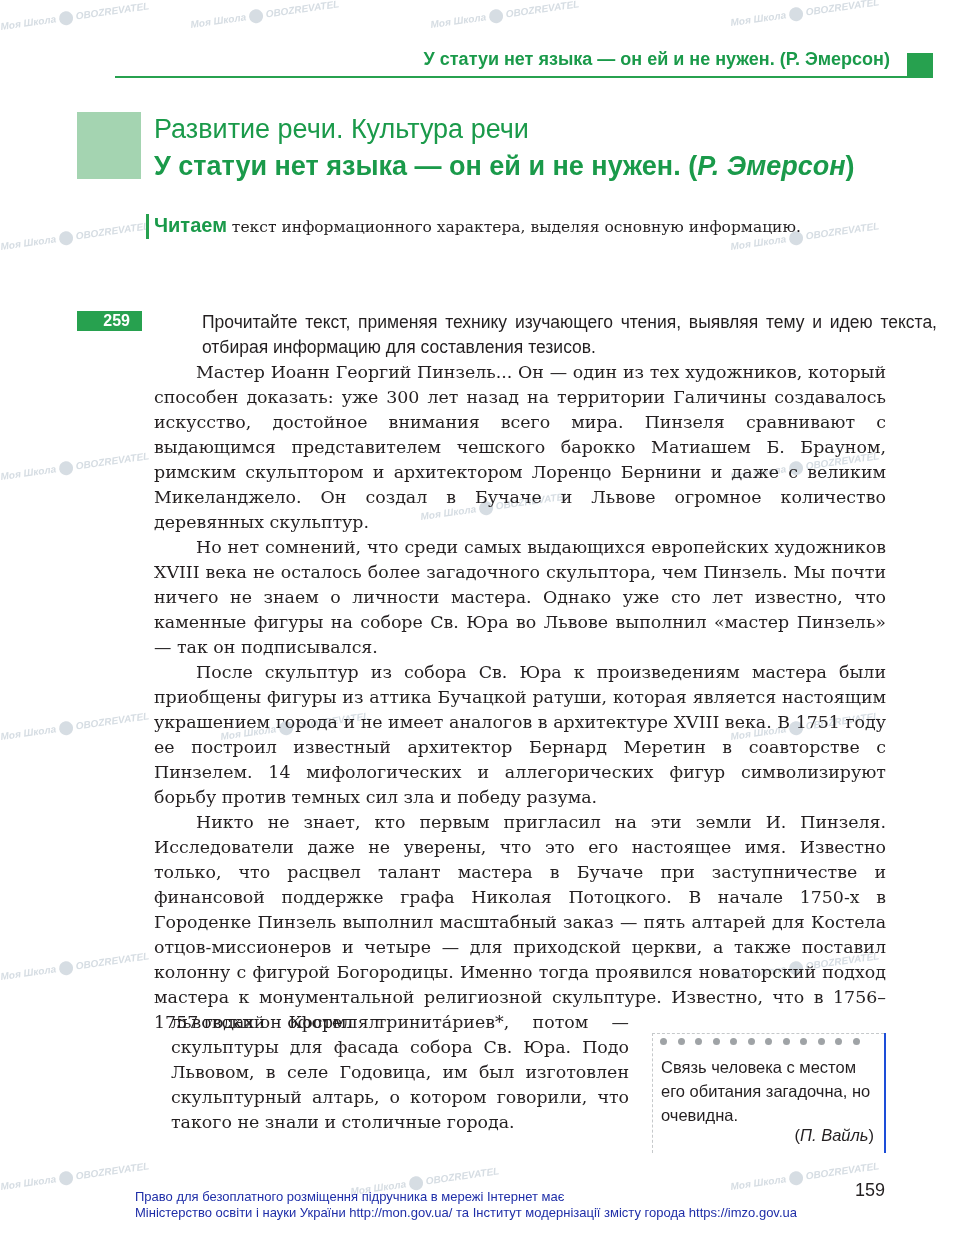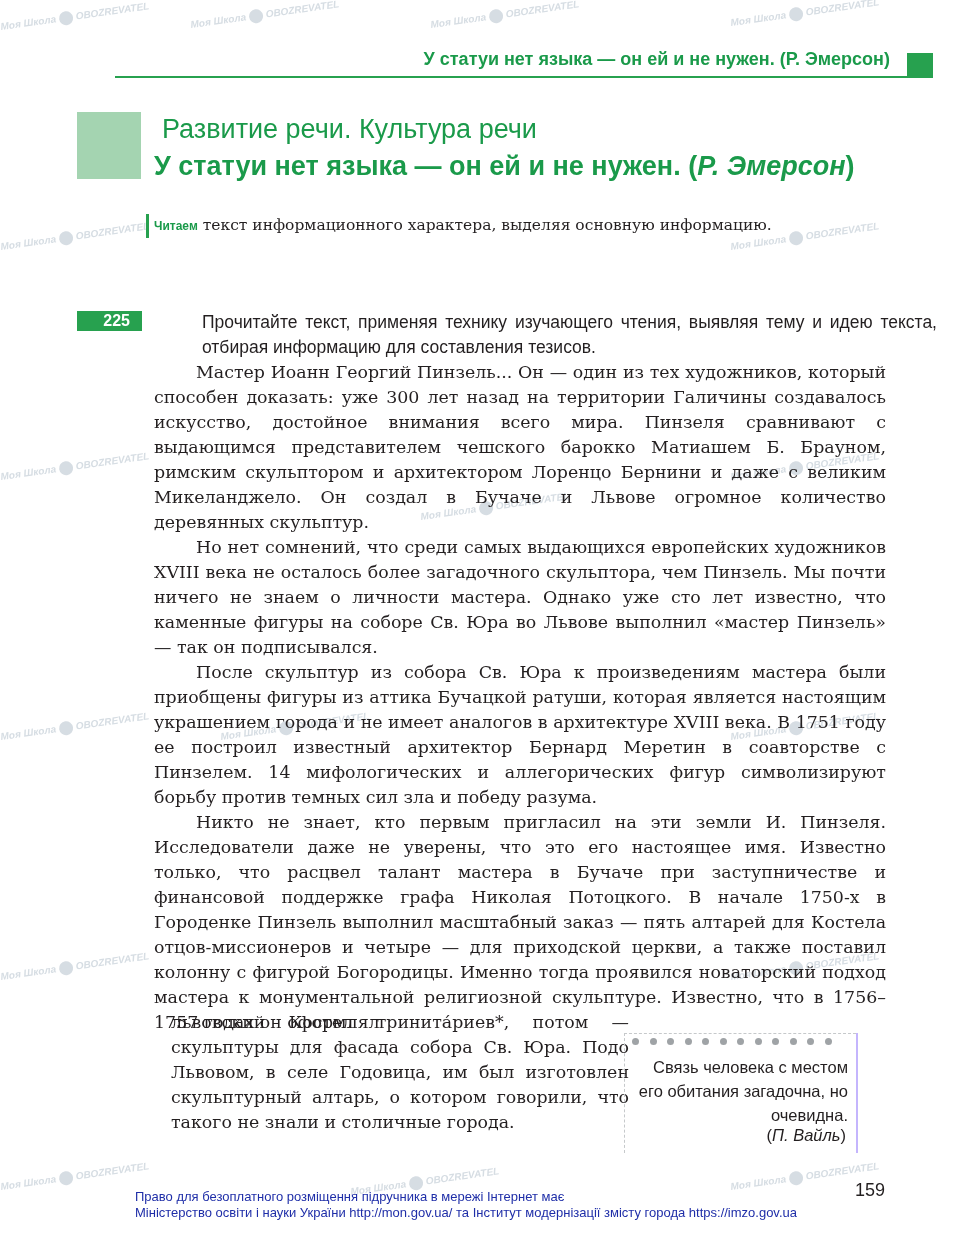--- a/index.html
+++ b/index.html
@@ -19,46 +19,46 @@
   }
   .running-head {
     position:absolute; left:360px; top:49px; width:530px; text-align:right;
     font-family:"Liberation Sans", sans-serif; font-weight:bold; font-size:18px; color:#1a9a4a;
   }
   .running-line { position:absolute; left:115px; top:76px; width:792px; height:2px; background:#27a14f; }
   .running-box { position:absolute; left:907px; top:53px; width:26px; height:25px; background:#27a14f; }
 
   .title-block { position:absolute; left:77px; top:112px; width:64px; height:67px; background:#a4d4b1; }
   .title-1 {
-    position:absolute; left:162px; top:114px;
+    position:absolute; left:154px; top:114px;
     font-family:"Liberation Sans", sans-serif; font-size:27px; color:#1a9a4a;
   }
   .title-2 {
     position:absolute; left:154px; top:151px;
     font-family:"Liberation Sans", sans-serif; font-weight:bold; font-size:27px; color:#1a9a4a;
   }
   .title-2 i { font-style:italic; }
 
   .goals { position:absolute; left:146px; top:214px; border-left:3px solid #27a14f; padding-left:5px; }
   .goals .row { font-size:15.5px; line-height:23px; white-space:nowrap; }
-  .goals .kw { font-family:"Liberation Sans", sans-serif; font-weight:bold; color:#1a9a4a; font-size:12px; }
+  .goals .kw { font-family:"Liberation Sans", sans-serif; font-weight:bold; color:#1a9a4a; font-size:20px; }
 
   .num-badge {
     position:absolute; left:77px; top:311px; width:65px; height:20px; background:#27a14f; color:#fff;
     font-family:"Liberation Sans", sans-serif; font-weight:bold; font-size:16px; text-align:right; padding-right:12px; box-sizing:border-box; line-height:20px;
   }
   .task { position:absolute; left:154px; top:310px; width:735px;
     font-family:"Liberation Sans", sans-serif; font-size:17.5px; line-height:25px; text-align:justify;margin-left:48px; }
 
   .body-text { position:absolute; left:154px; top:360px; width:732px; font-size:17.4px; line-height:25px; }
   .body-text p { margin:0; text-indent:42px; text-align:justify; text-align-last:left; }
   .para-last { position:absolute; left:154px; top:1010px; width:458px; font-size:17.4px; line-height:25px; text-align:justify; text-align-last:left;margin-left:17px; }
 
-  .quote-box { position:absolute; left:624px; top:1033px; width:234px; height:120px;
-    border-right:2px solid #c4b5fd; box-sizing:border-box;text-align:right; }
+  .quote-box { position:absolute; left:652px; top:1033px; width:234px; height:120px;
+    border-right:2px solid #1d4ed8; box-sizing:border-box; }
   .quote-box .dots { position:absolute; left:8px; top:5px; right:0; display:flex; gap:10.5px; }
   .quote-box .dots span { width:7px; height:7px; border-radius:50%; background:#9fa3a6; display:block; }
   .quote-box .topline { position:absolute; left:0; top:0; right:0; border-top:1.5px dashed #c6c9cb; }
   .quote-box .leftline { position:absolute; left:0; top:0; bottom:0; border-left:1.5px dashed #c6c9cb; }
   .quote-text { position:absolute; left:9px; top:22px; width:215px;
     font-family:"Liberation Sans", sans-serif; font-size:16.5px; line-height:24px; }
   .quote-author { position:absolute; right:10px; top:93px; font-family:"Liberation Sans", sans-serif; font-size:16.5px; }
   .quote-author i { font-style:italic; }
 
   .page-num { position:absolute; left:855px; top:1180px; font-family:"Liberation Sans", sans-serif; font-size:18px; }
@@ -92,21 +92,21 @@
 <div class="running-box"></div>
 
 <div class="title-block"></div>
 <div class="title-1">Развитие речи. Культура речи</div>
 <div class="title-2"><span>У статуи нет языка — он ей и не нужен. (</span><i>Р. Эмерсон</i><span>)</span></div>
 
 <div class="goals">
   <div class="row"><span class="kw">Читаем</span><span> текст информационного характера, выделяя основную информацию.</span></div>
 </div>
 
-<div class="num-badge">225</div>
+<div class="num-badge">259</div>
 <div class="task">Прочитайте текст, применяя технику изучающего чтения, выявляя тему и идею текста, отбирая информацию для составления тезисов.</div>
 
 <div class="body-text">
   <p>Мастер Иоанн Георгий Пинзель... Он — один из тех художников, который способен доказать: уже 300 лет назад на территории Галичины создавалось искусство, достойное внимания всего мира. Пинзеля сравнивают с выдающимся представителем чешского барокко Матиашем Б. Брауном, римским скульптором и архитектором Лоренцо Бернини и даже с великим Микеланджело. Он создал в Бучаче и Львове огромное количество деревянных скульптур.</p>
   <p>Но нет сомнений, что среди самых выдающихся европейских художников XVIII века не осталось более загадочного скульптора, чем Пинзель. Мы почти ничего не знаем о личности мастера. Однако уже сто лет известно, что каменные фигуры на соборе Св. Юра во Львове выполнил «мастер Пинзель» — так он подписывался.</p>
   <p>После скульптур из собора Св. Юра к произведениям мастера были приобщены фигуры из аттика Бучацкой ратуши, которая является настоящим украшением города и не имеет аналогов в архитектуре XVIII века. В 1751 году ее построил известный архитектор Бернард Меретин в соавторстве с Пинзелем. 14 мифологических и аллегорических фигур символизируют борьбу против темных сил зла и победу разума.</p>
   <p>Никто не знает, кто первым пригласил на эти земли И. Пинзеля. Исследователи даже не уверены, что это его настоящее имя. Известно только, что расцвел талант мастера в Бучаче при заступничестве и финансовой поддержке графа Николая Потоцкого. В начале 1750-х в Городенке Пинзель выполнил масштабный заказ — пять алтарей для Костела отцов-миссионеров и четыре — для приходской церкви, а также поставил колонну с фигурой Богородицы. Именно тогда проявился новаторский подход мастера к монументальной религиозной скульптуре. Известно, что в 1756–1757 годах он оформлял</p>
 </div>
 <div class="para-last">львовский Костел тринита́риев*, потом — скульптуры для фасада собора Св. Юра. Подо Львовом, в селе Годовица, им был изготовлен скульптурный алтарь, о котором говорили, что такого не знали и столичные города.</div>
 

